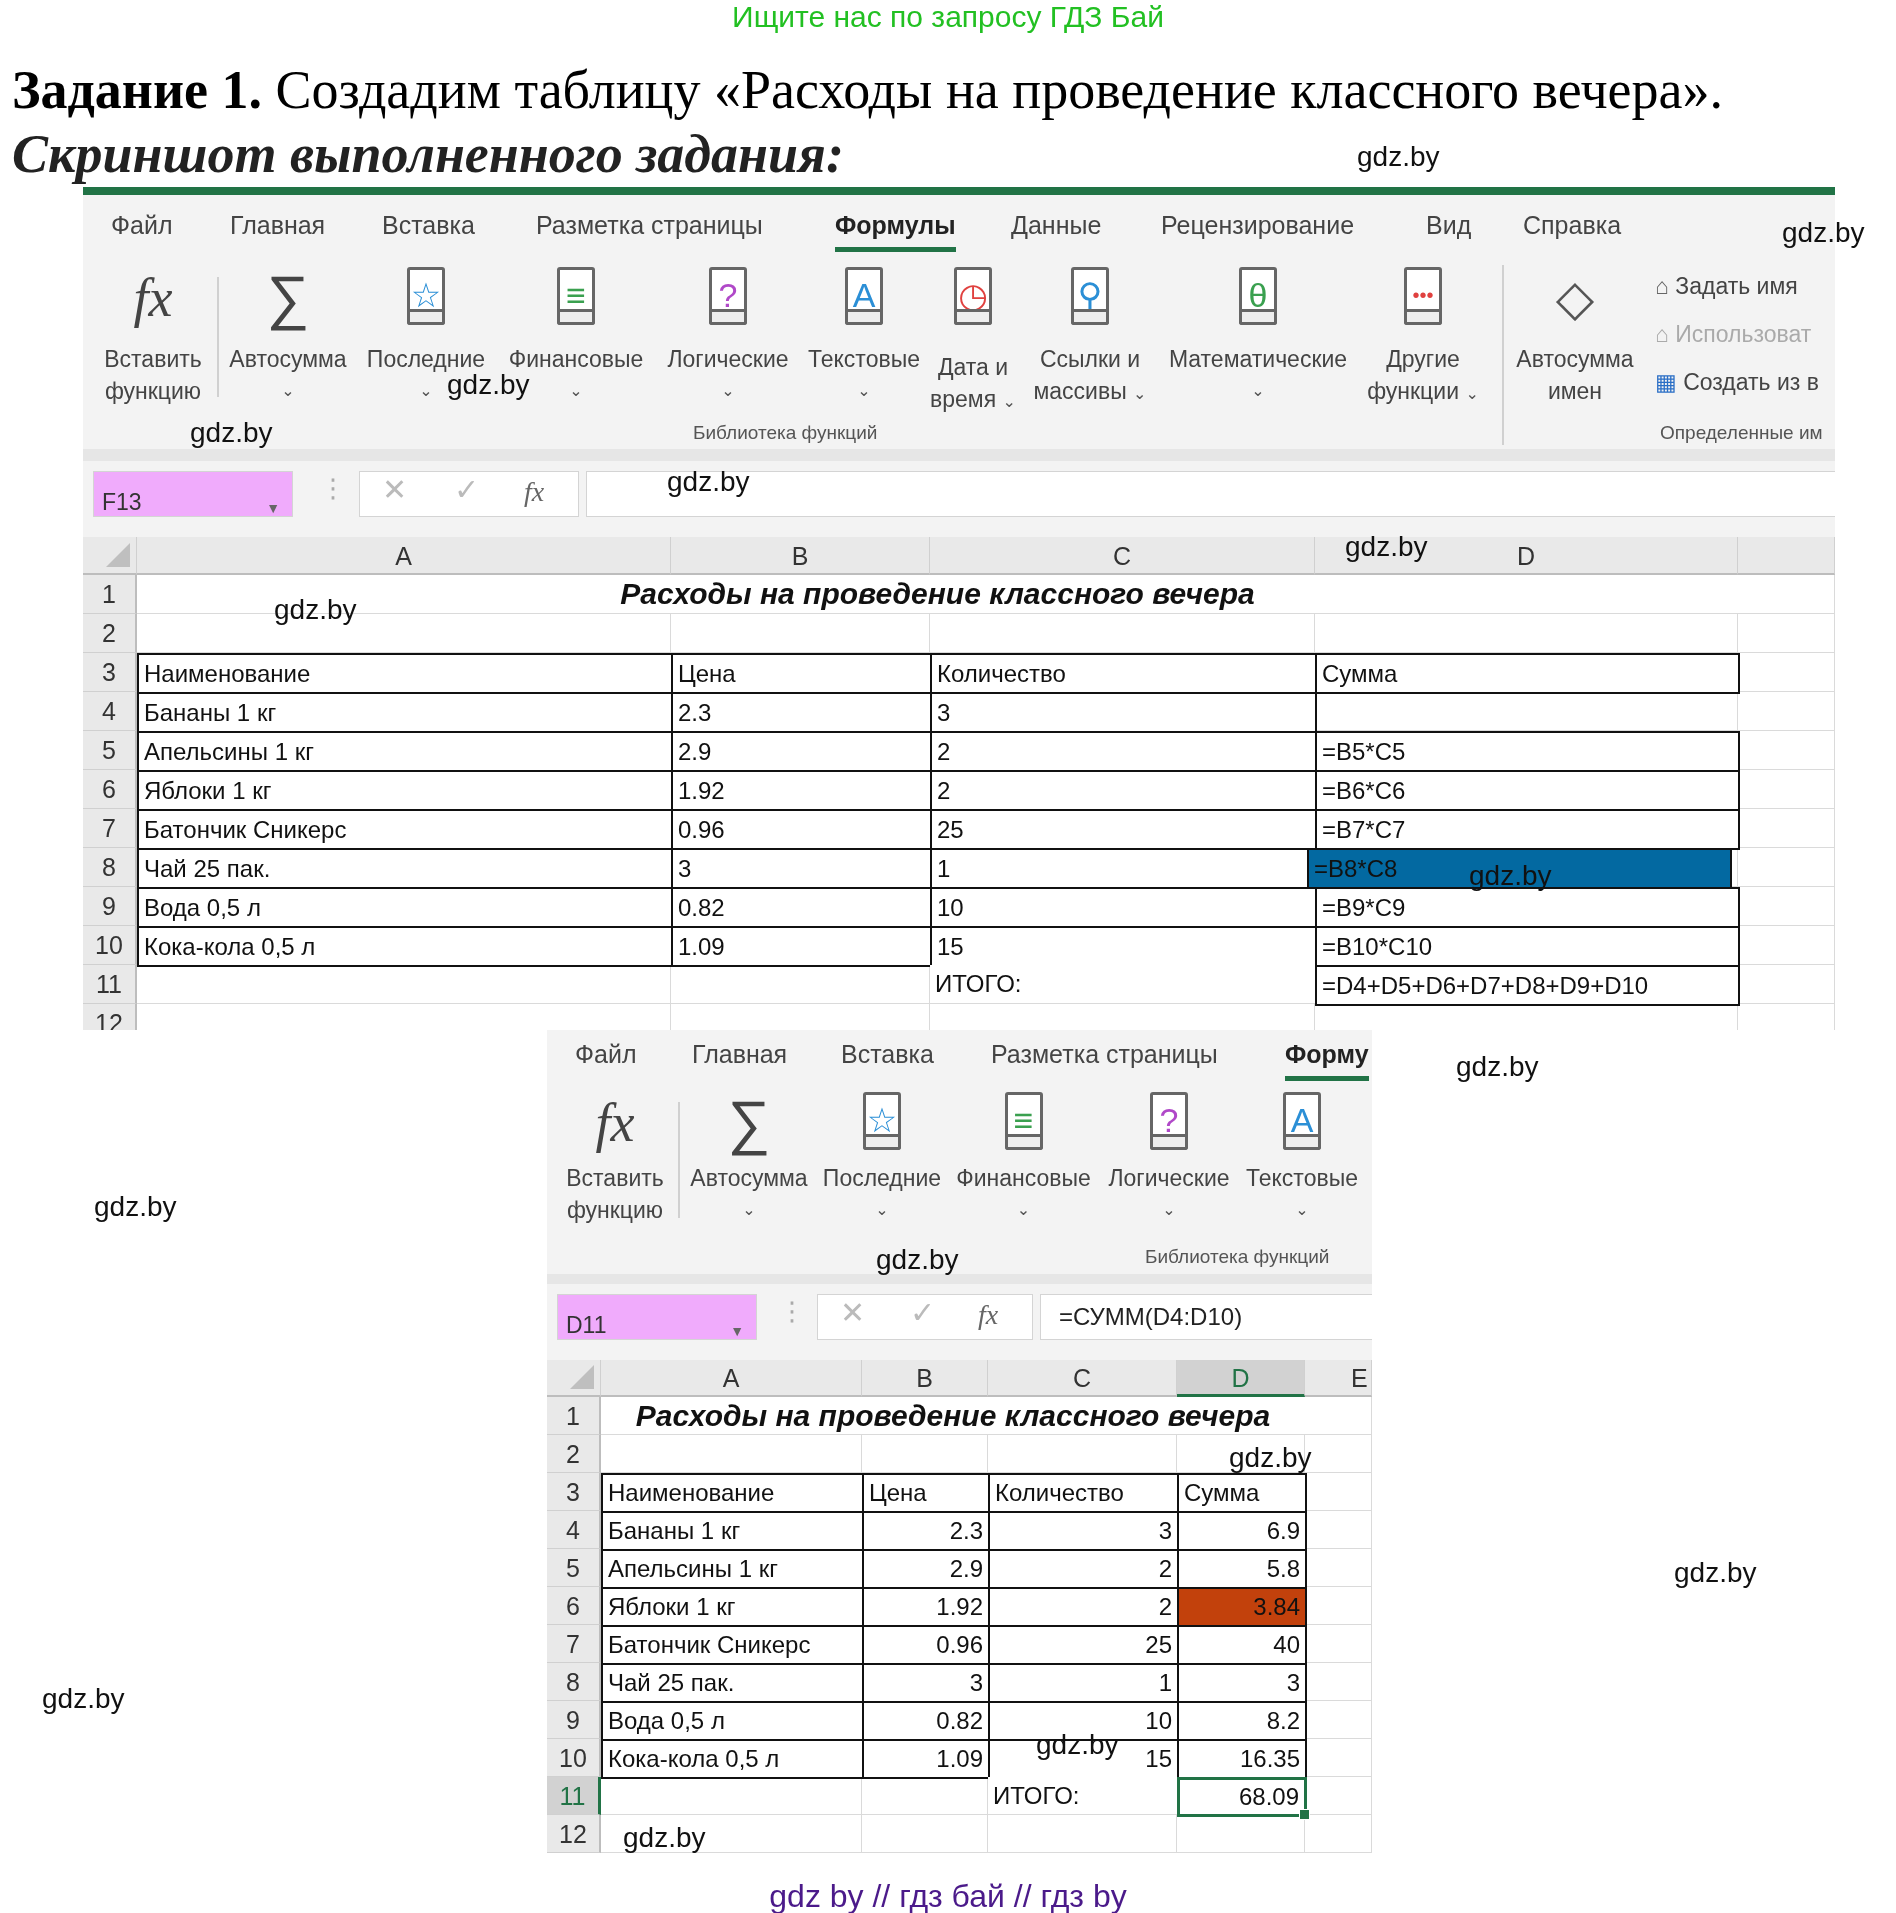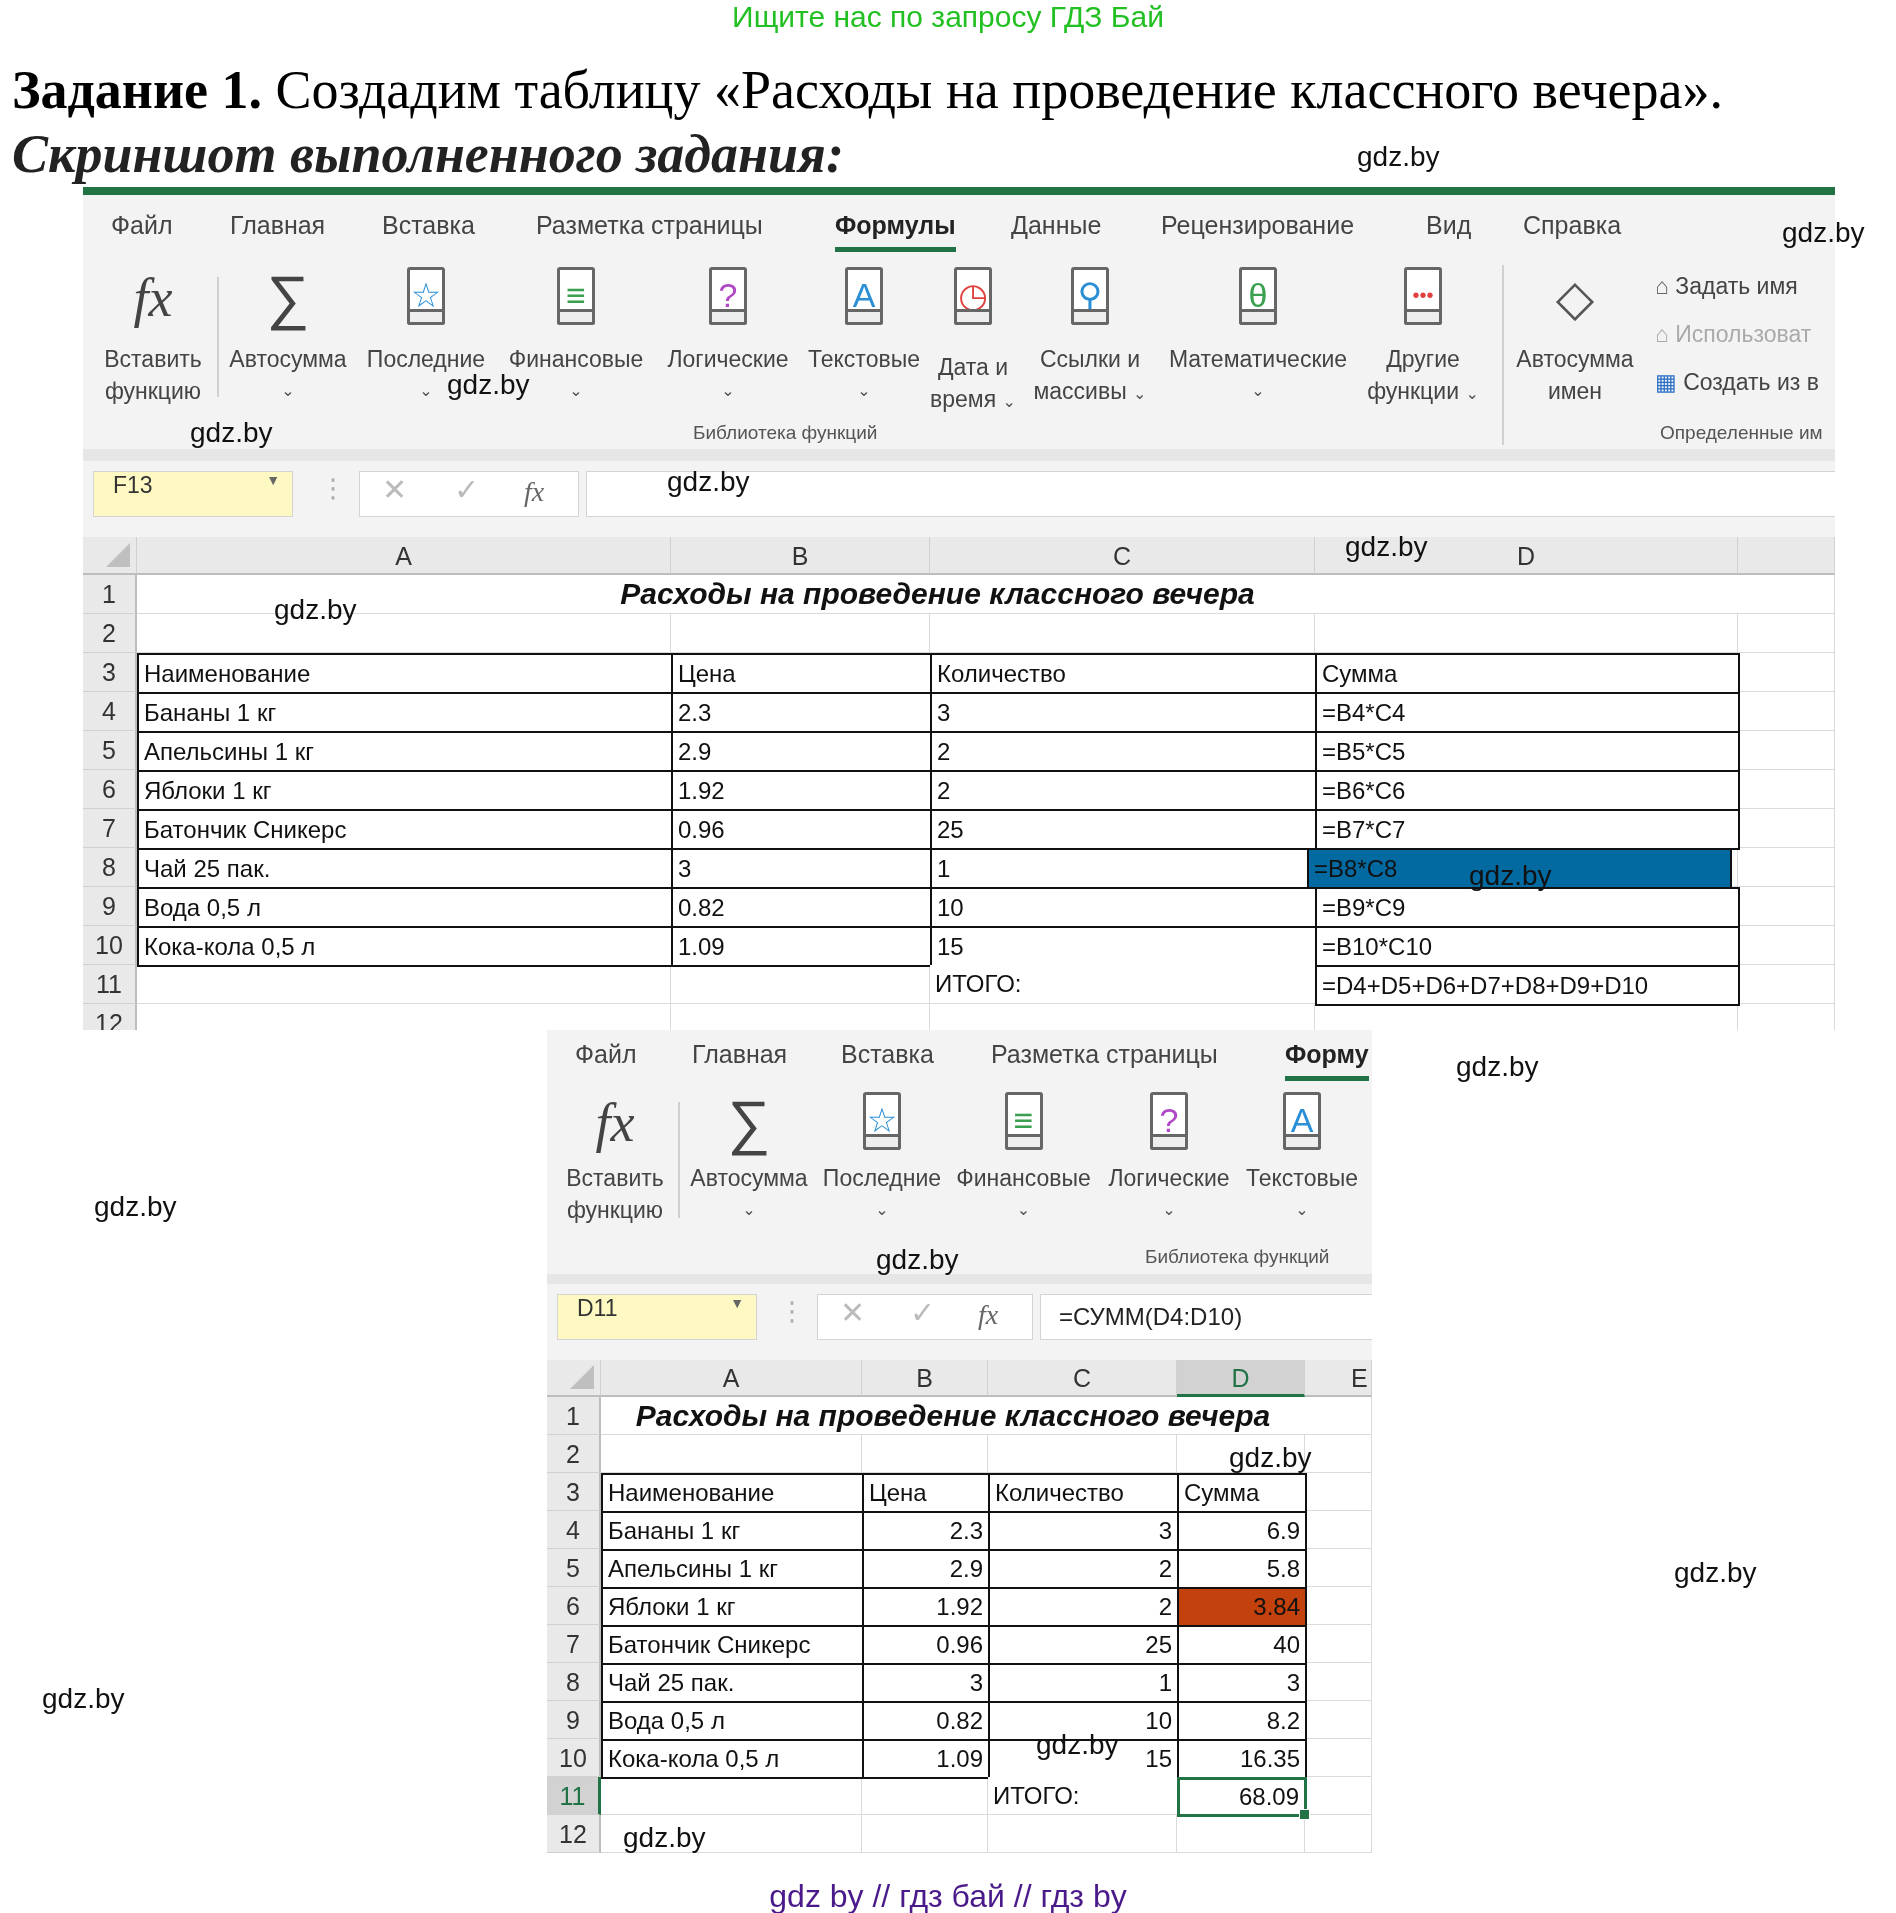--- a/index.html
+++ b/index.html
@@ -26,21 +26,21 @@
   .rbtn .ic { position: relative; margin: 0 auto; width: 50px; height: 62px; }
   .book { position: absolute; left: 6px; top: 0; width: 38px; height: 58px; border: 3px solid #666; border-radius: 3px; background: #fff; }
   .book::after { content: ""; position: absolute; left: -3px; right: -3px; bottom: -3px; height: 10px; border: 3px solid #666; border-radius: 0 0 3px 3px; background: #eee; }
   .book .g { position: absolute; left: 0; right: 0; top: 6px; text-align: center; font-size: 34px; line-height: 38px; }
   .chev { font-size: 16px; color: #555; }
   .vsep { position: absolute; width: 2px; background: #d0d0d0; }
   .grouplbl { position: absolute; font-size: 19px; color: #555; white-space: nowrap; }
 
   .smallbtn { position: absolute; font-size: 23px; color: #444; white-space: nowrap; }
   .smallbtn.dis { color: #aaa; }
-  .namebox { position: absolute; background: #fef9c3; border: 1px solid #d4d4d4; font-size: 23px; color: #333; padding-left: 19px; display: flex; align-items: flex-start; }
+  .namebox { position: absolute; background: #f0abfc; border: 1px solid #d4d4d4; font-size: 23px; color: #333; padding-left: 8px; display: flex; align-items: flex-end; }
   .namebox .dd { position: absolute; right: 12px; font-size: 14px; color: #666; }
   .fb-dots { position: absolute; font-size: 26px; color: #aaa; }
   .fb-btns { position: absolute; background: #fff; border: 1px solid #d4d4d4; }
   .fb-btns span { position: absolute; top: 0; font-size: 30px; color: #bbb; }
   .fb-input { position: absolute; background: #fff; border: 1px solid #d4d4d4; font-size: 24px; color: #222; padding-left: 18px; display: flex; align-items: center; white-space: nowrap; overflow: hidden; }
 
   
   .grid { position: absolute; background: #fff; }
   .colhdr { position: absolute; background: #e9e9e9; border-right: 1px solid #d0d0d0; border-bottom: 2px solid #bdbdbd; text-align: center; font-size: 25px; color: #333; }
   .colhdr.sel { background: #d2d2d2; color: #217346; border-bottom: 3px solid #217346; }
@@ -270,21 +270,20 @@
       <div class="cell" style="left:1232px;top:467px;width:423px;height:39px;"></div>
       <div class="cell" style="left:1655px;top:467px;width:97px;height:39px;"></div>
       <div class="cell title" style="left:54px;top:38px;width:1601px;height:39px;background:#fff;border-bottom:1px solid #dadada;">Расходы на проведение классного вечера</div>
       <div class="cell b" style="left:54px;top:116px;width:536px;height:41px;background:#fff;">Наименование</div>
       <div class="cell b" style="left:588px;top:116px;width:261px;height:41px;background:#fff;">Цена</div>
       <div class="cell b" style="left:847px;top:116px;width:387px;height:41px;background:#fff;">Количество</div>
       <div class="cell b" style="left:1232px;top:116px;width:425px;height:41px;background:#fff;">Сумма</div>
       <div class="cell b" style="left:54px;top:155px;width:536px;height:41px;background:#fff;">Бананы 1 кг</div>
       <div class="cell b" style="left:588px;top:155px;width:261px;height:41px;background:#fff;">2.3</div>
       <div class="cell b" style="left:847px;top:155px;width:387px;height:41px;background:#fff;">3</div>
-      <div class="cell b" style="left:1232px;top:155px;width:425px;height:41px;background:#fff;">=B4*C4</div>
       <div class="cell b" style="left:54px;top:194px;width:536px;height:41px;background:#fff;">Апельсины 1 кг</div>
       <div class="cell b" style="left:588px;top:194px;width:261px;height:41px;background:#fff;">2.9</div>
       <div class="cell b" style="left:847px;top:194px;width:387px;height:41px;background:#fff;">2</div>
       <div class="cell b" style="left:1232px;top:194px;width:425px;height:41px;background:#fff;">=B5*C5</div>
       <div class="cell b" style="left:54px;top:233px;width:536px;height:41px;background:#fff;">Яблоки 1 кг</div>
       <div class="cell b" style="left:588px;top:233px;width:261px;height:41px;background:#fff;">1.92</div>
       <div class="cell b" style="left:847px;top:233px;width:387px;height:41px;background:#fff;">2</div>
       <div class="cell b" style="left:1232px;top:233px;width:425px;height:41px;background:#fff;">=B6*C6</div>
       <div class="cell b" style="left:54px;top:272px;width:536px;height:41px;background:#fff;">Батончик Сникерс</div>
       <div class="cell b" style="left:588px;top:272px;width:261px;height:41px;background:#fff;">0.96</div>

